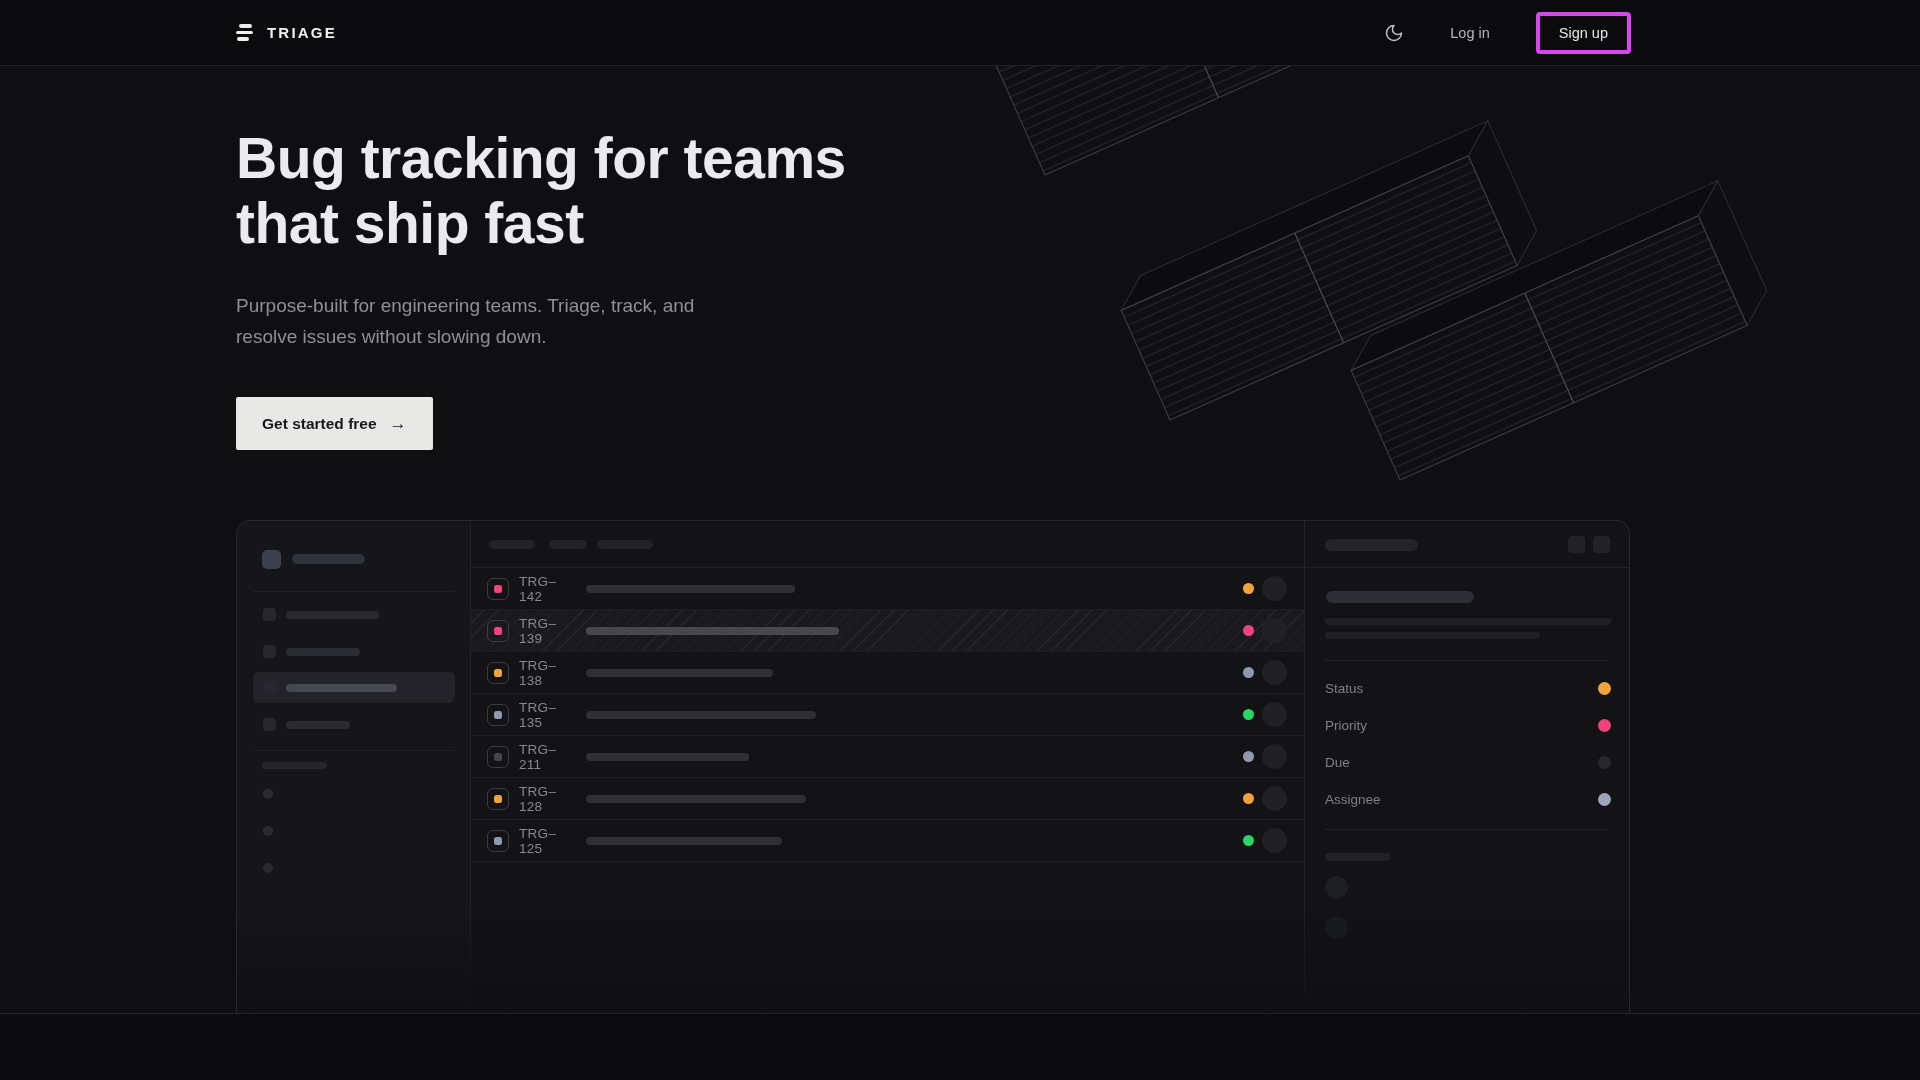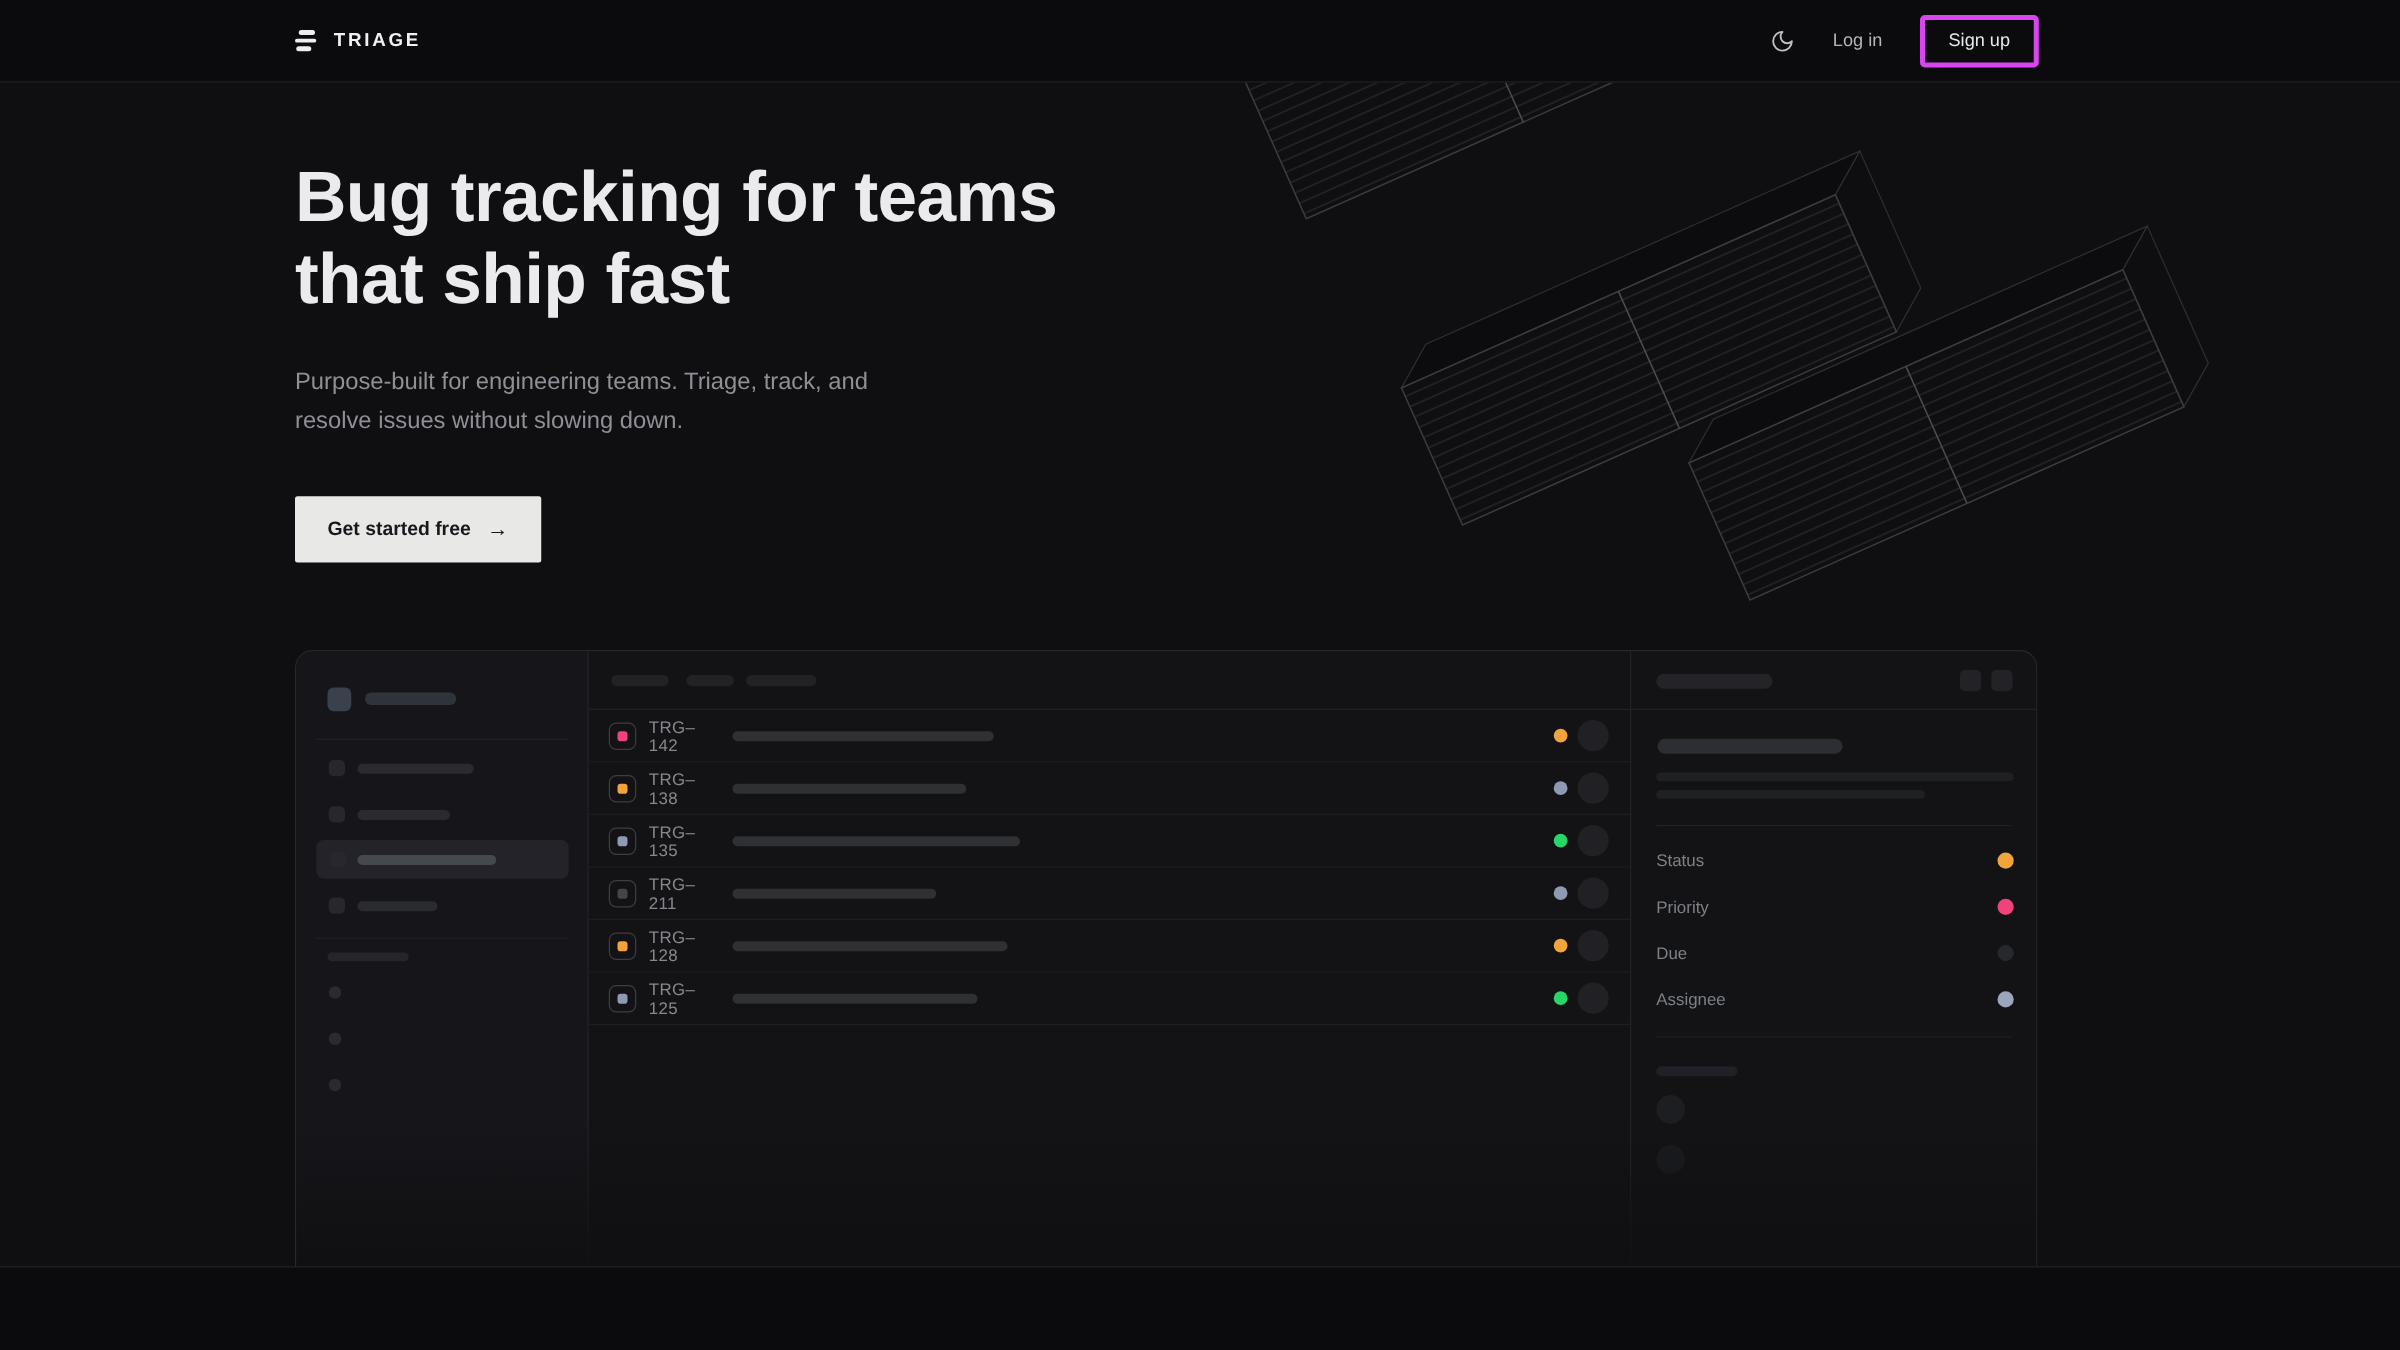--- a/index.html
+++ b/index.html
@@ -20,21 +20,21 @@
     display:flex; align-items:center; justify-content:space-between;
     padding:0 289px 0 236px; z-index:5;
   }
   .brand { display:flex; align-items:center; gap:11px; cursor:pointer; }
   .brand-icon { display:flex; flex-direction:column; gap:3px; width:20px; }
   .brand-icon i { display:block; height:3.5px; border-radius:2px; background:#ededee; }
   .brand-icon i:nth-child(1){ width:13px; margin-left:3px; }
   .brand-icon i:nth-child(2){ width:17px; }
   .brand-icon i:nth-child(3){ width:12px; margin-left:1px; }
   .brand-name { font-size:15px; font-weight:700; letter-spacing:2.2px; color:#f0f0f2; }
-  .nav-right { display:flex; align-items:center; gap:30px; }
+  .nav-right { display:flex; align-items:center; gap:46px; }
   .theme-toggle { background:none; border:none; cursor:pointer; display:flex; align-items:center; }
   .login { font-size:14.5px; color:#b4b5ba; cursor:pointer; text-decoration:none; }
   .signup {
     font-size:14.5px; color:#e8e8ea; background:transparent;
     border:4px solid #d946ef; border-radius:4px; padding:9px 19px; cursor:pointer;
     font-family:inherit;
   }
 
   
   .hero { position:absolute; left:236px; top:0; z-index:2; }
@@ -215,20 +215,31 @@
       <div class="issue-icon-dot" style="background: rgb(240, 67, 123);"></div>
     </div>
     <div class="issue-id">TRG–142</div>
     <div class="issue-bar" style="width: 209px;"></div>
     <div class="row-right">
       <div class="status-dot" style="background: rgb(242, 163, 60);"></div>
       <div class="avatar-circle"></div>
     </div>
   </div>
 
+  <div class="issue-row selected">
+    <div class="issue-icon">
+      <div class="issue-icon-dot" style="background: rgb(240, 67, 123);"></div>
+    </div>
+    <div class="issue-id">TRG–139</div>
+    <div class="issue-bar" style="width: 253px;"></div>
+    <div class="row-right">
+      <div class="status-dot" style="background: rgb(240, 67, 123);"></div>
+      <div class="avatar-circle"></div>
+    </div>
+  </div>
 
   <div class="issue-row">
     <div class="issue-icon">
       <div class="issue-icon-dot" style="background: rgb(242, 163, 60);"></div>
     </div>
     <div class="issue-id">TRG–138</div>
     <div class="issue-bar" style="width: 187px;"></div>
     <div class="row-right">
       <div class="status-dot" style="background: rgb(142, 154, 177);"></div>
       <div class="avatar-circle"></div>

